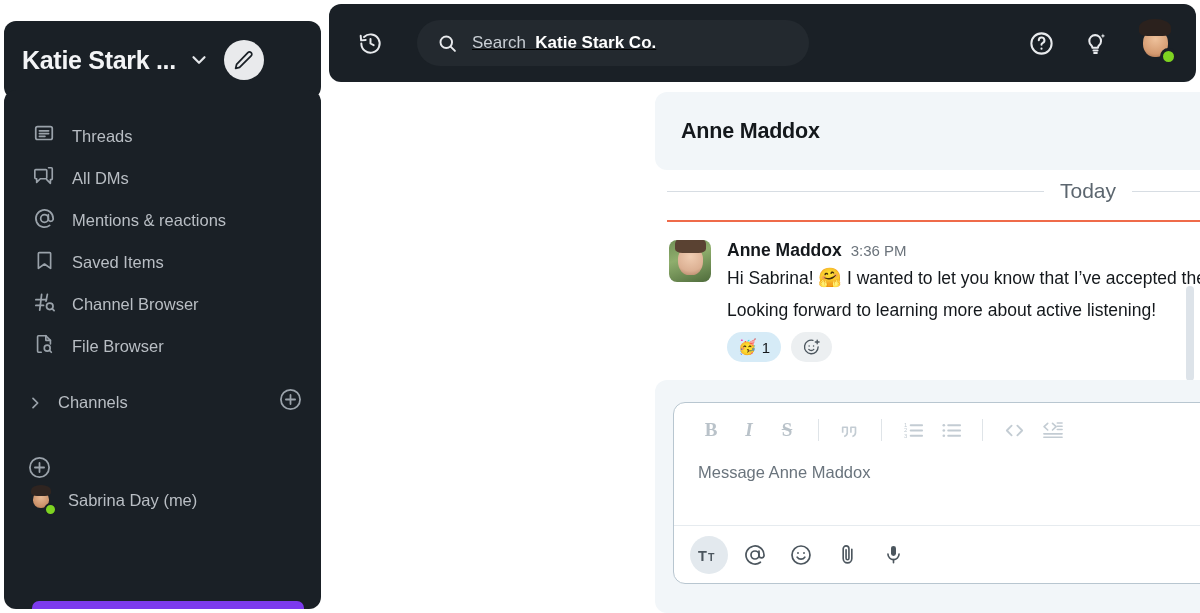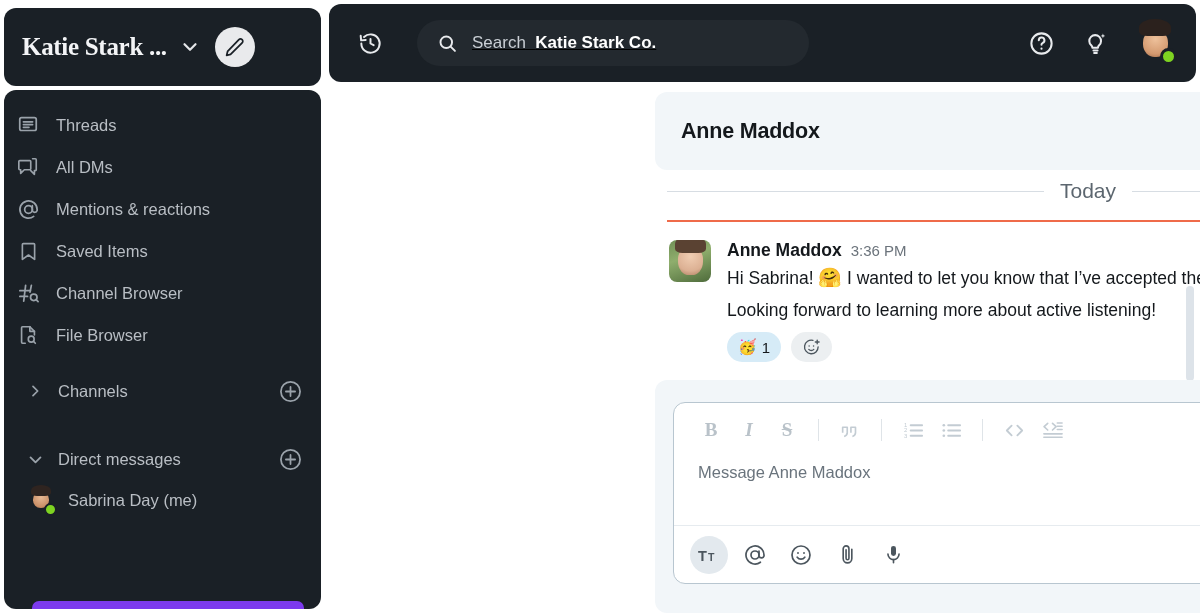--- a/index.html
+++ b/index.html
@@ -8,48 +8,48 @@
     background: #ffffff;
     font-family: "Liberation Sans", sans-serif;
     overflow: hidden;
   }
   .app { position: relative; width: 1200px; height: 613px; background: #ffffff; display: flex; }
 
   
   .left-col { width: 325px; height: 613px; position: relative; background: #ffffff; flex: 0 0 325px; }
 
   .ws-header {
-    position: absolute; left: 4px; top: 8px; width: 317px; height: 78px;
+    position: absolute; left: 4px; top: 21px; width: 317px; height: 78px;
     background: #1a2026; border-radius: 12px;
-    display: flex; align-items: center; padding: 0 18px; font-family: Liberation Serif, serif;
+    display: flex; align-items: center; padding: 0 18px;
   }
   .ws-title {
     color: #f3f4f6; font-size: 25px; font-weight: bold; letter-spacing: -0.3px;
     white-space: nowrap; overflow: hidden;
   }
   .ws-chev { margin-left: 12px; display: flex; align-items: center; }
   .ws-compose {
     margin-left: 14px; width: 40px; height: 40px; border-radius: 50%;
     background: #e9eaec; display: flex; align-items: center; justify-content: center;
   }
 
   .sidebar {
     position: absolute; left: 4px; top: 90px; width: 317px; height: 519px;
     background: #1a2026; border-radius: 12px; padding: 14px 0 0 0;
     overflow: hidden;
   }
   .nav-item {
-    display: flex; align-items: center; height: 42px; padding: 0 12px; gap: 16px;
+    display: flex; align-items: flex-end; height: 42px; padding: 0 28px; gap: 16px;
     color: #b9bec4; font-size: 16.5px;
   }
   .nav-item .ico { width: 24px; height: 24px; display: flex; align-items: center; justify-content: center; flex: 0 0 24px; }
   .nav-label { white-space: nowrap; }
 
   .section-row {
-    display: flex; align-items: center; height: 42px; padding: 0 18px 0 22px;
+    display: flex; align-items: flex-end; height: 42px; padding: 0 18px 0 22px;
     color: #b9bec4; font-size: 16.5px; gap: 20px; justify-content: space-between;
   }
   .section-left { display: flex; align-items: center; gap: 14px; }
   .section-chev { width: 18px; height: 18px; display: flex; align-items: center; justify-content: center; }
   .plus-btn { width: 26px; height: 26px; display: flex; align-items: center; justify-content: center; }
 
   .dm-row { display: flex; align-items: center; height: 40px; padding: 0 24px; gap: 14px; color: #b9bec4; font-size: 16.5px; }
   .dm-ava { position: relative; width: 26px; height: 26px; flex: 0 0 26px; }
   .dm-ava .face {
     width: 26px; height: 26px; border-radius: 7px; overflow: hidden;
@@ -284,28 +284,20 @@
               <circle cx="12" cy="12" r="9.2"></circle>
               <line x1="12" y1="7.6" x2="12" y2="16.4"></line>
               <line x1="7.6" y1="12" x2="16.4" y2="12"></line>
             </svg>
         </span>
       </div>
 
       <div style="height:26px"></div>
 
       <div class="section-row">
-        <div class="section-left">
-          <span class="section-chev">
-            <svg width="17" height="17" viewBox="0 0 24 24" fill="none" stroke="#9aa2aa" stroke-width="2.6" stroke-linecap="round" stroke-linejoin="round">
-                <polyline points="5 9 12 16 19 9"></polyline>
-              </svg>
-          </span>
-          <span>Direct messages</span>
-        </div>
         <span class="plus-btn">
           <svg width="25" height="25" viewBox="0 0 24 24" fill="none" stroke="#9aa2aa" stroke-width="1.7" stroke-linecap="round">
               <circle cx="12" cy="12" r="9.2"></circle>
               <line x1="12" y1="7.6" x2="12" y2="16.4"></line>
               <line x1="7.6" y1="12" x2="16.4" y2="12"></line>
             </svg>
         </span>
       </div>
 
       <div class="dm-row">

